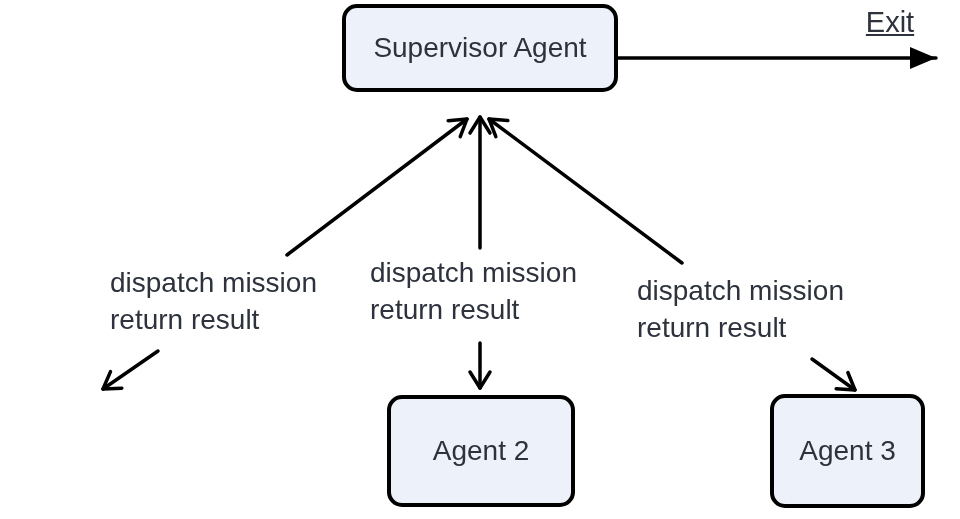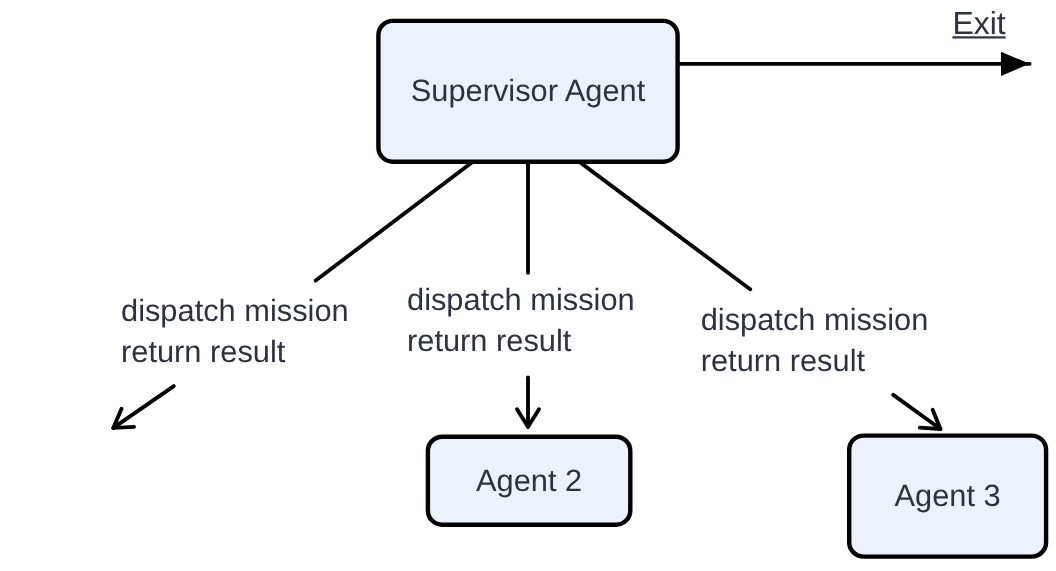--- a/index.html
+++ b/index.html
@@ -32,24 +32,24 @@
     box-sizing: border-box;
     background: var(--node-fill, #edf1fa);
     border: 4px solid var(--node-border, #000000);
     border-radius: 15px;
     display: flex;
     align-items: center;
     justify-content: center;
     color: var(--text, #2d323d);
     font-size: 28px;
   }
-  .node-supervisor { left: 342px; top: 17px;  width: 276px; height: 132px; }
+  .node-supervisor { left: 342px; top: 4px;  width: 276px; height: 88px; }
   .node-agent1     { left: 5px;   top: 395px; width: 187px; height: 113px; }
-  .node-agent2     { left: 387px; top: 395px; width: 188px; height: 84px; }
-  .node-agent3     { left: 770px; top: 394px; width: 183px; height: 114px; }
+  .node-agent2     { left: 387px; top: 395px; width: 188px; height: 112px; }
+  .node-agent3     { left: 770px; top: 394px; width: 155px; height: 114px; }
   .edge-label {
     position: absolute;
     color: var(--text, #2d323d);
     font-size: 28px;
     line-height: 37px;
     white-space: nowrap;
   }
   .edge-label span { display: block; }
   .edge-label-left   { left: 110px; top: 264px; width: 226px; }
   .edge-label-middle { left: 370px; top: 254px; width: 222px; }

